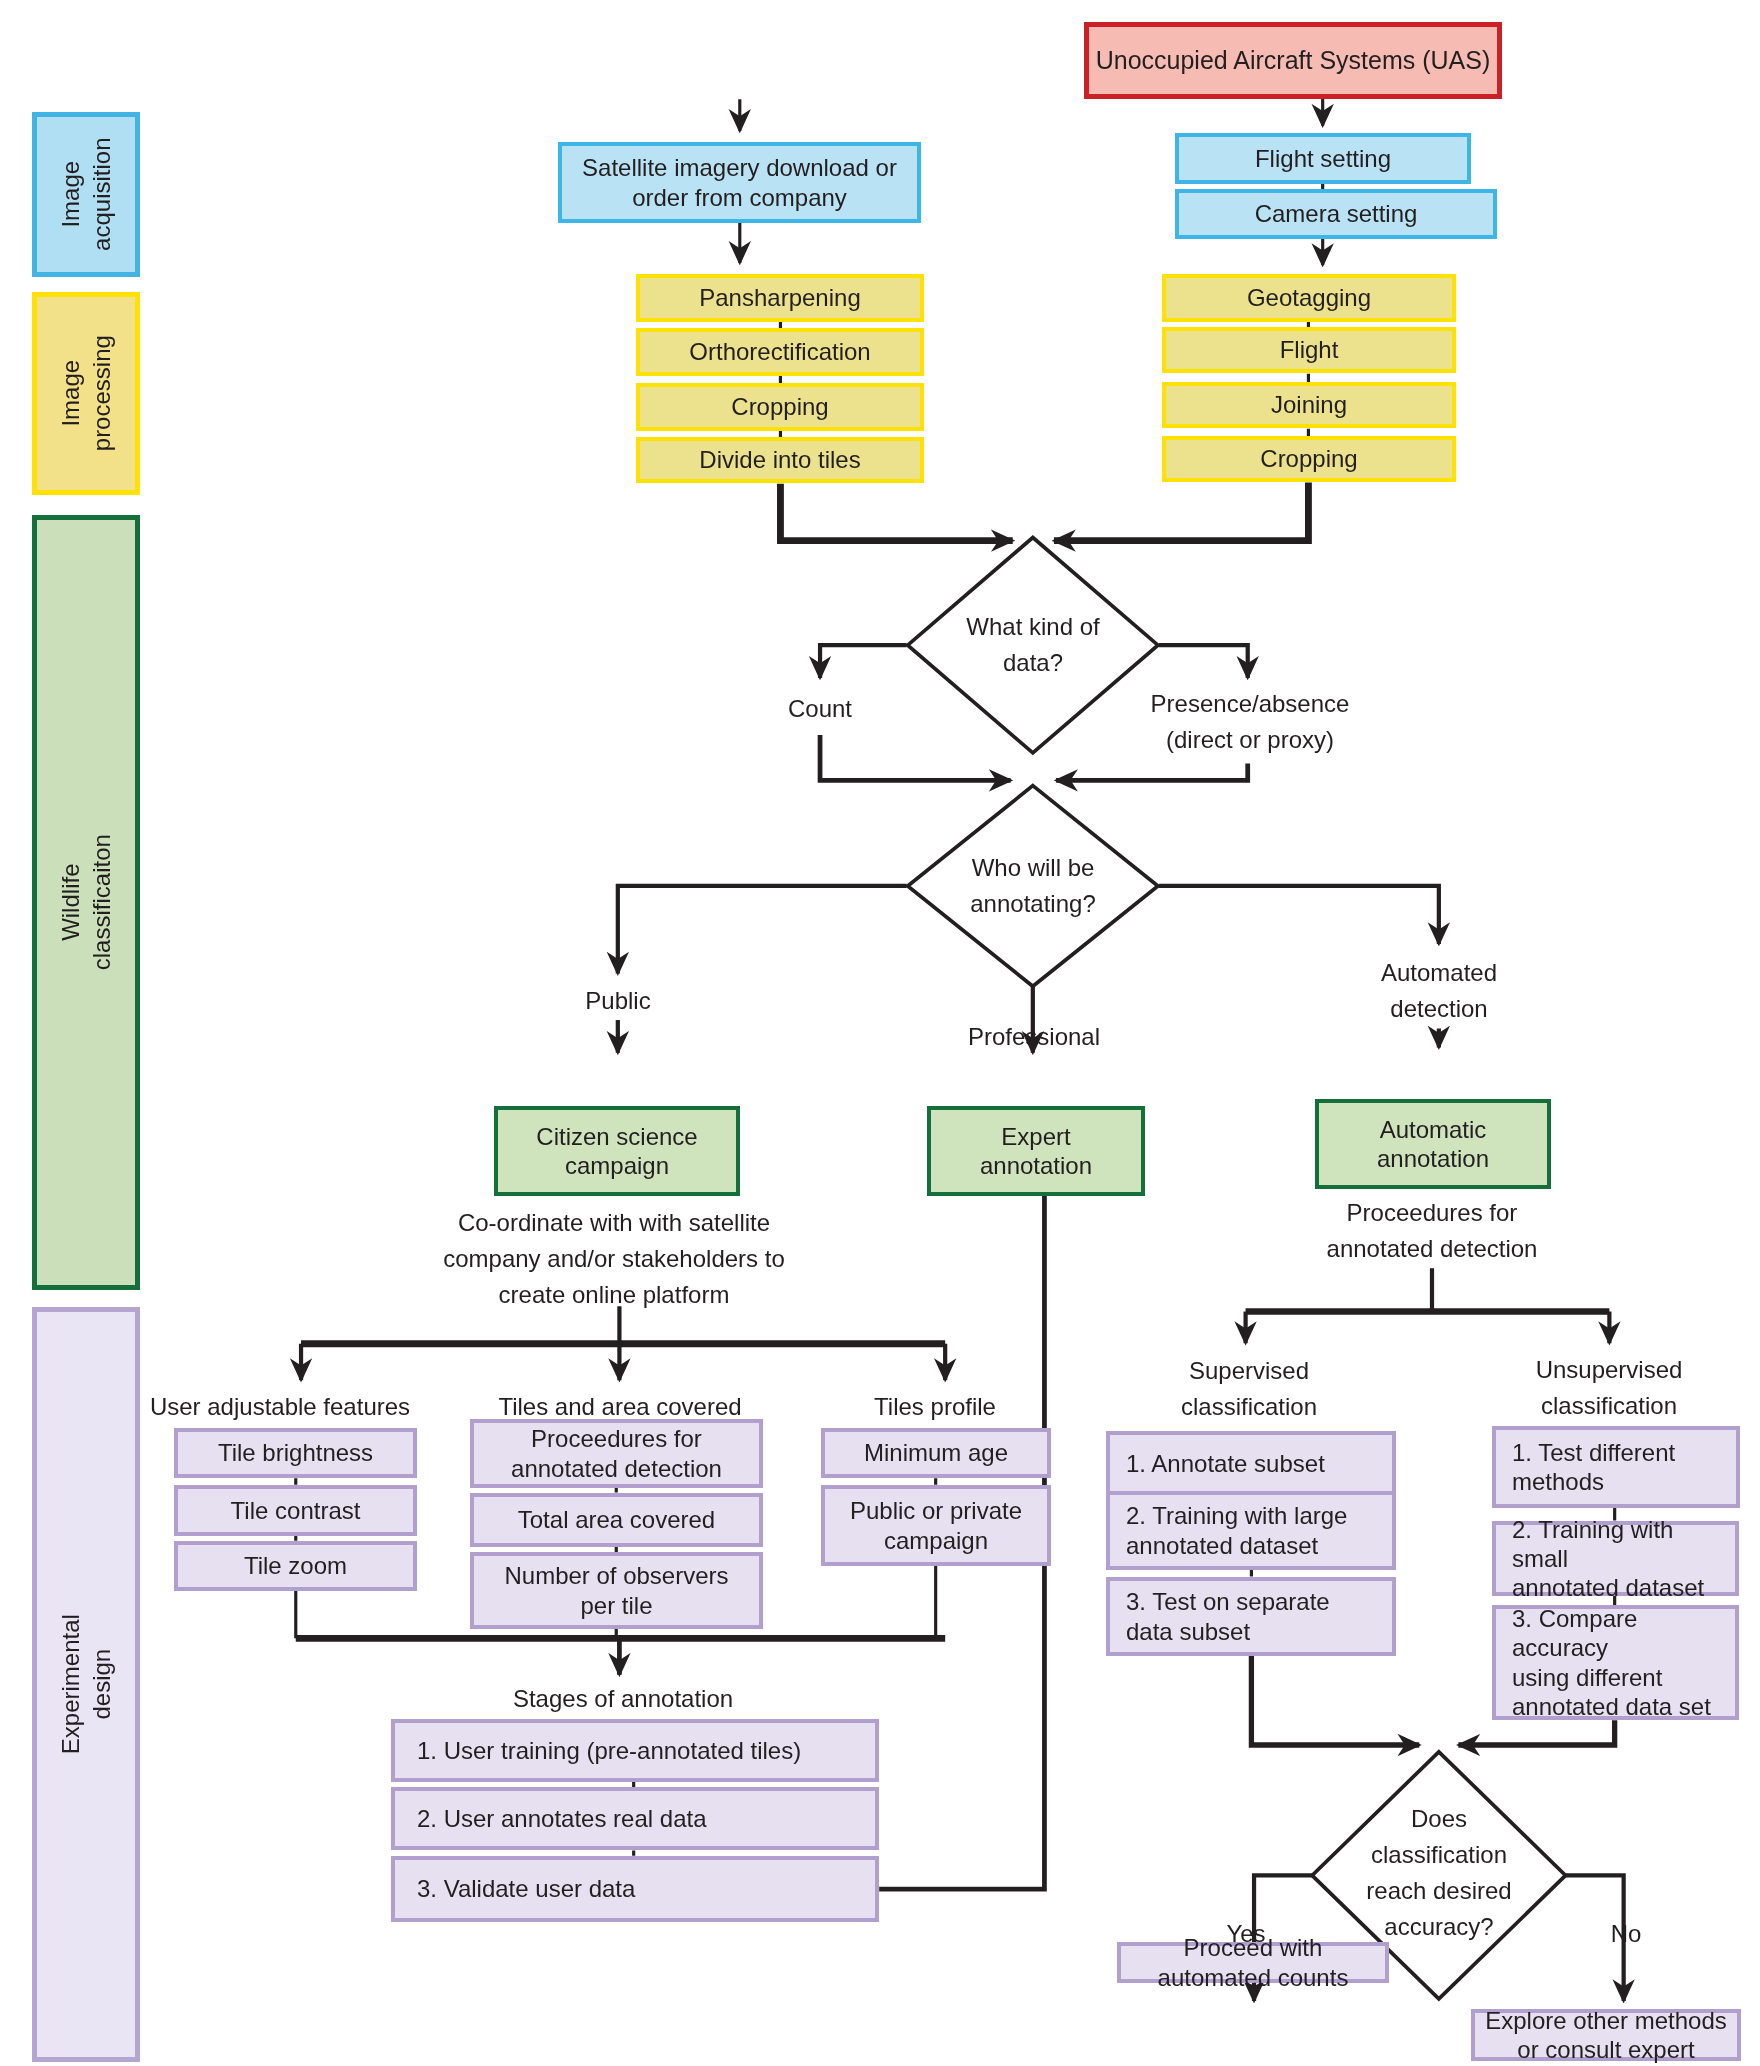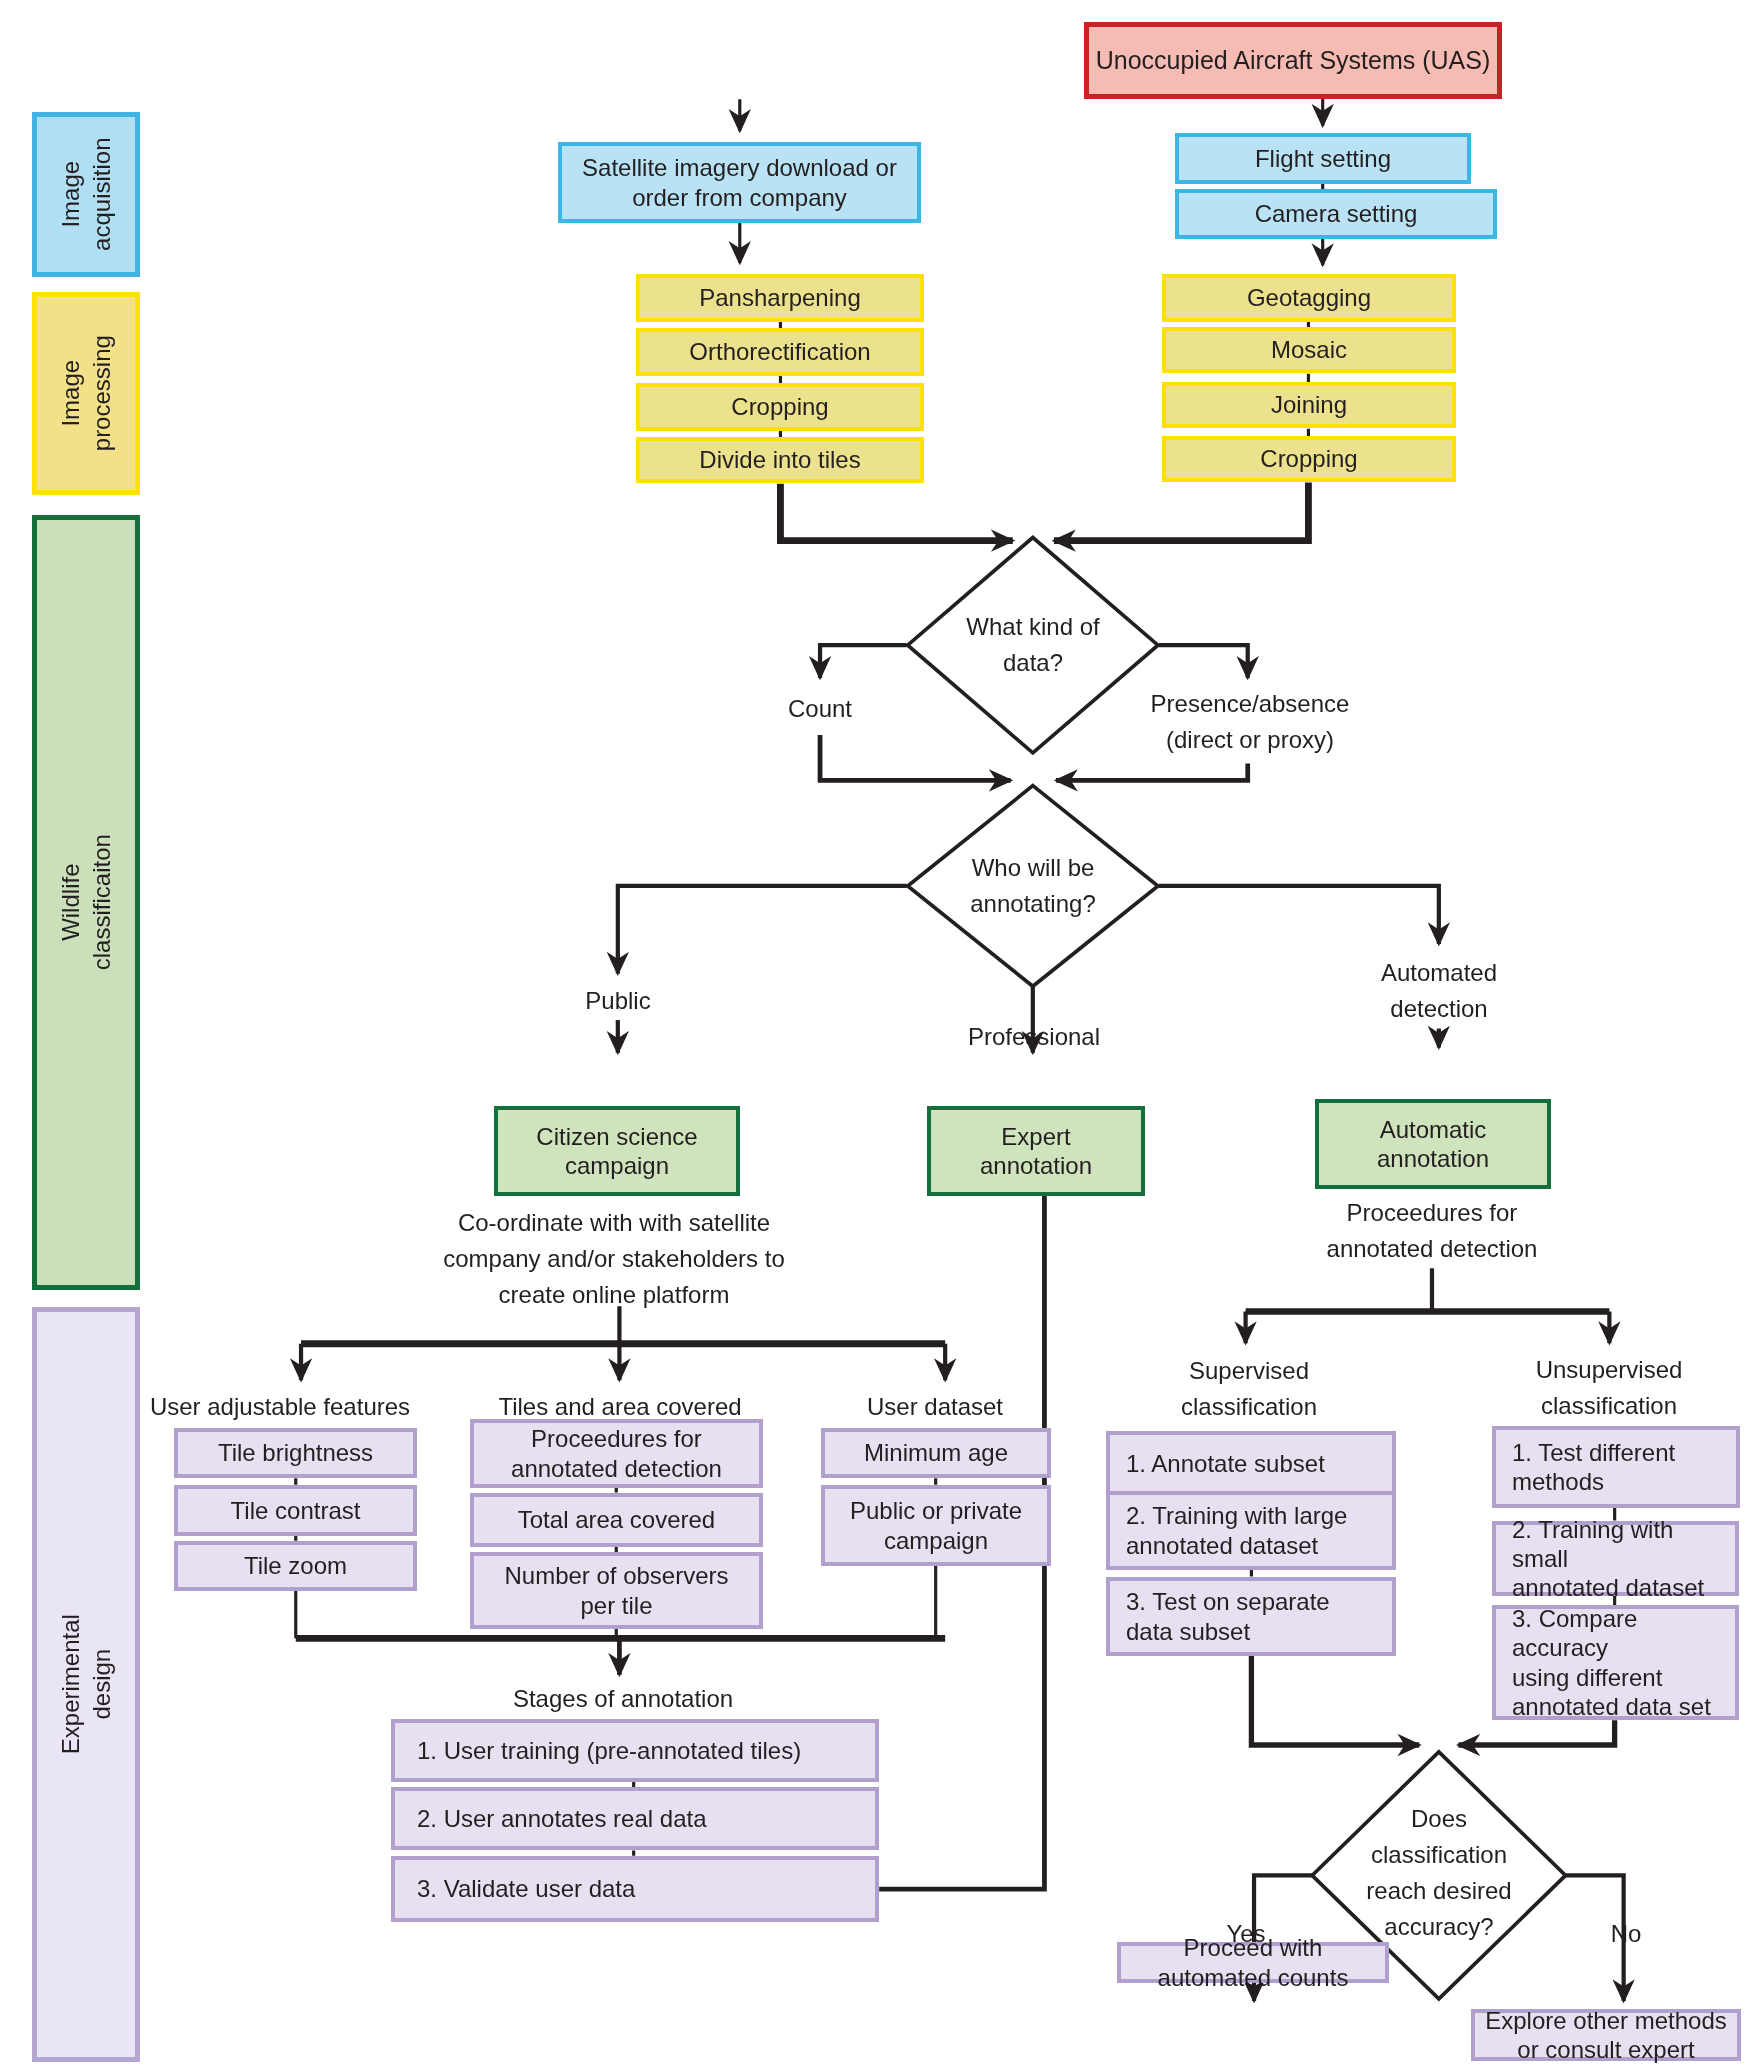--- a/index.html
+++ b/index.html
@@ -119,21 +119,21 @@
 order from company</div>
   <div class="box blue" style="left:1175px;top:133px;width:296px;height:51px;">Flight setting</div>
   <div class="box blue" style="left:1175px;top:189px;width:322px;height:50px;">Camera setting</div>
 
   <div class="box yellow" style="left:636px;top:274px;width:288px;height:48px;">Pansharpening</div>
   <div class="box yellow" style="left:636px;top:328px;width:288px;height:48px;">Orthorectification</div>
   <div class="box yellow" style="left:636px;top:383px;width:288px;height:48px;">Cropping</div>
   <div class="box yellow" style="left:636px;top:437px;width:288px;height:46px;">Divide into tiles</div>
 
   <div class="box yellow" style="left:1162px;top:274px;width:294px;height:48px;">Geotagging</div>
-  <div class="box yellow" style="left:1162px;top:327px;width:294px;height:46px;">Mosaic</div>
+  <div class="box yellow" style="left:1162px;top:327px;width:294px;height:46px;">Flight</div>
   <div class="box yellow" style="left:1162px;top:382px;width:294px;height:46px;">Joining</div>
   <div class="box yellow" style="left:1162px;top:436px;width:294px;height:46px;">Cropping</div>
 
   <div class="flabel" style="left:1033px;top:645px;">What kind of
 data?</div>
   <div class="flabel" style="left:820px;top:709px;">Count</div>
   <div class="flabel" style="left:1250px;top:722px;">Presence/absence
 (direct or proxy)</div>
 
   <div class="flabel" style="left:1033px;top:886px;">Who will be
@@ -151,21 +151,21 @@
 annotation</div>
 
   <div class="flabel" style="left:614px;top:1259px;">Co-ordinate with with satellite
 company and/or stakeholders to
 create online platform</div>
   <div class="flabel" style="left:1432px;top:1231px;">Proceedures for
 annotated detection</div>
 
   <div class="flabel" style="left:280px;top:1407px;">User adjustable features</div>
   <div class="flabel" style="left:620px;top:1407px;">Tiles and area covered</div>
-  <div class="flabel" style="left:935px;top:1407px;">User dataset</div>
+  <div class="flabel" style="left:935px;top:1407px;">Tiles profile</div>
 
   <div class="box purple" style="left:174px;top:1428px;width:243px;height:50px;">Tile brightness</div>
   <div class="box purple" style="left:174px;top:1485px;width:243px;height:51px;">Tile contrast</div>
   <div class="box purple" style="left:174px;top:1541px;width:243px;height:50px;">Tile zoom</div>
 
   <div class="box purple" style="left:470px;top:1419px;width:293px;height:69px;">Proceedures for
 annotated detection</div>
   <div class="box purple" style="left:470px;top:1493px;width:293px;height:54px;">Total area covered</div>
   <div class="box purple" style="left:470px;top:1552px;width:293px;height:77px;">Number of observers
 per tile</div>

